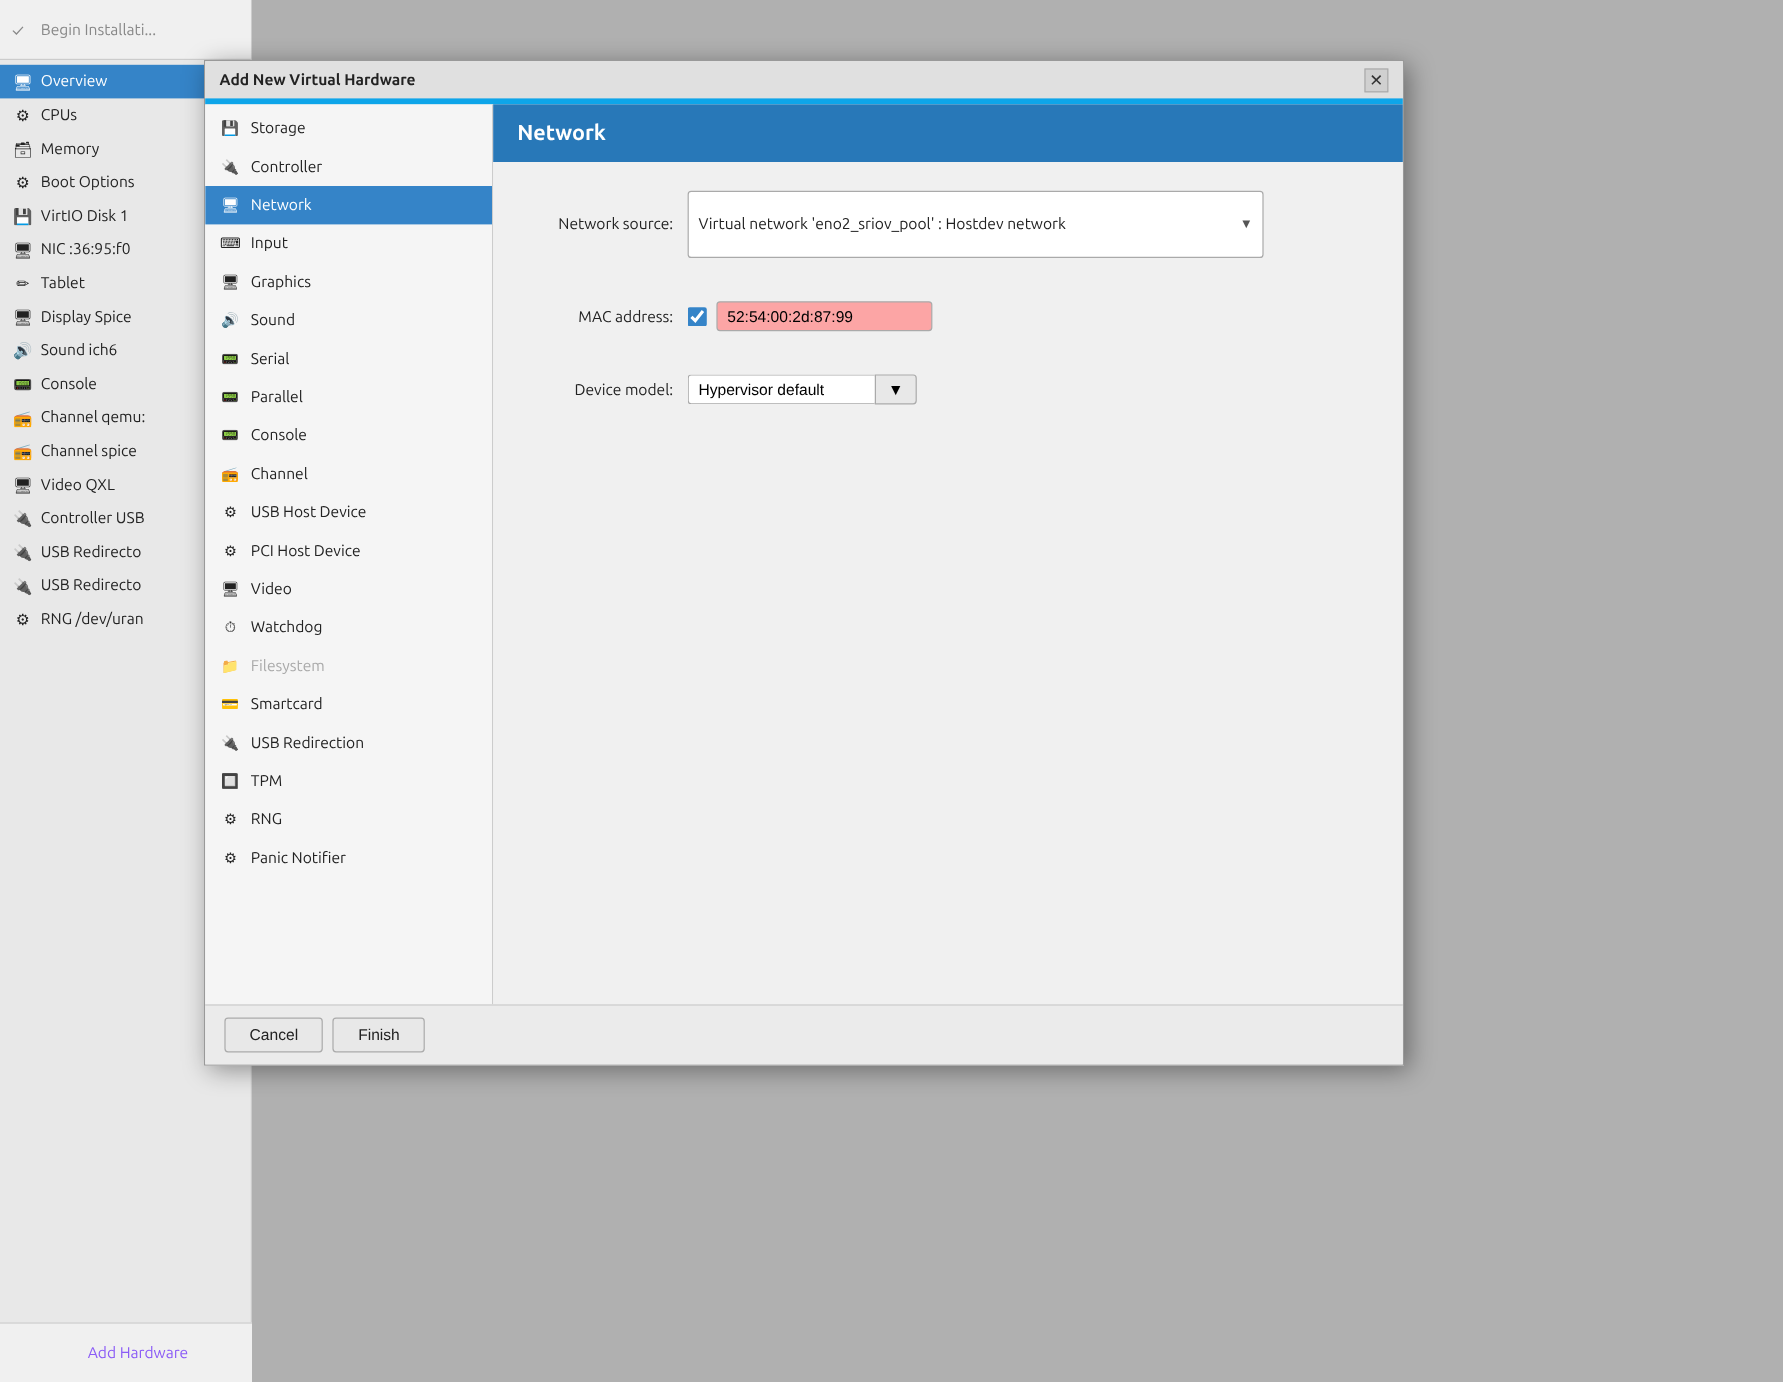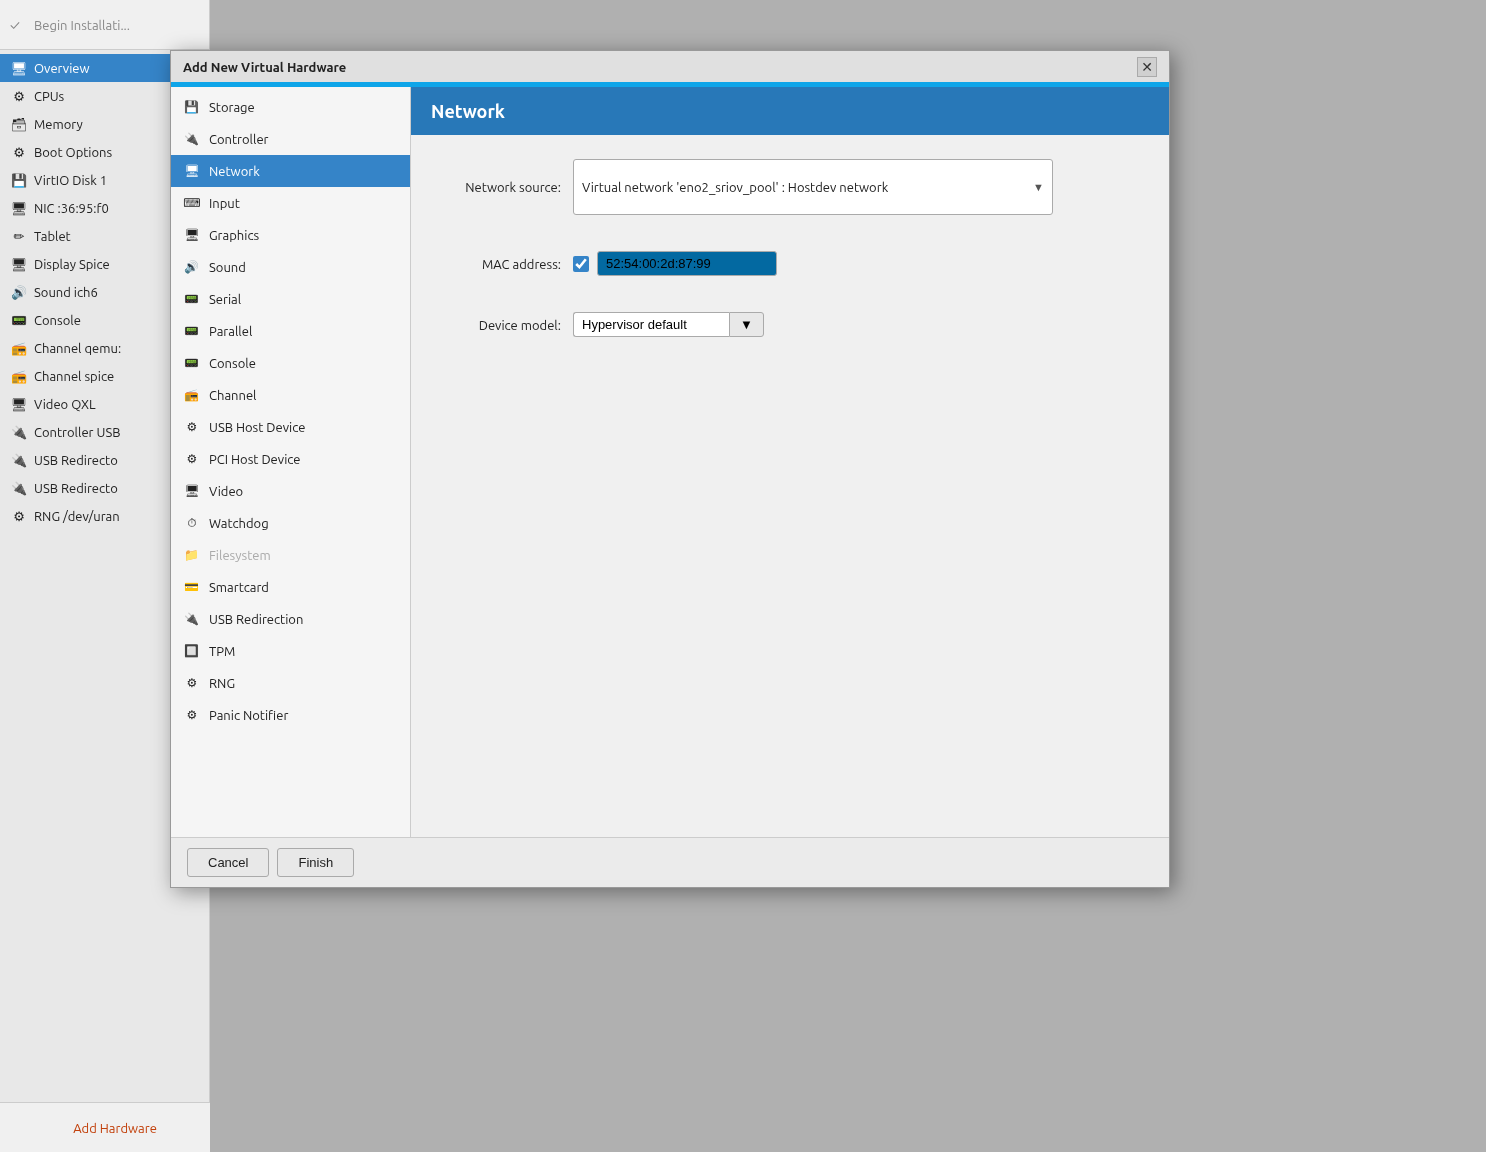--- a/index.html
+++ b/index.html
@@ -74,21 +74,21 @@
     .add-hardware-bar {
       position: absolute;
       bottom: 0; left: 0;
       width: 210px;
       height: 50px;
       background: #f0f0f0;
       border-top: 1px solid #ccc;
       display: flex;
       align-items: center;
       justify-content: center;
-      color: #c2410c;
+      color: #8b5cf6;
       font-size: 13px;
       padding-left: 20px;
     }
 
     .modal {
       position: absolute;
       top: 50px;
       left: 170px;
       width: 1000px;
       background: #f0f0f0;
@@ -232,21 +232,21 @@
       width: 16px; height: 16px;
       accent-color: #3584c8;
     }
 
     .mac-input {
       border: 1px solid #aaa;
       border-radius: 3px;
       padding: 4px 8px;
       font-size: 13px;
       width: 180px;
-      background: #0369a1;
+      background: #fca5a5;
     }
 
     .device-model-group {
       display: flex;
       align-items: center;
       gap: 0;
     }
 
     .device-model-select {
       border: 1px solid #aaa;

